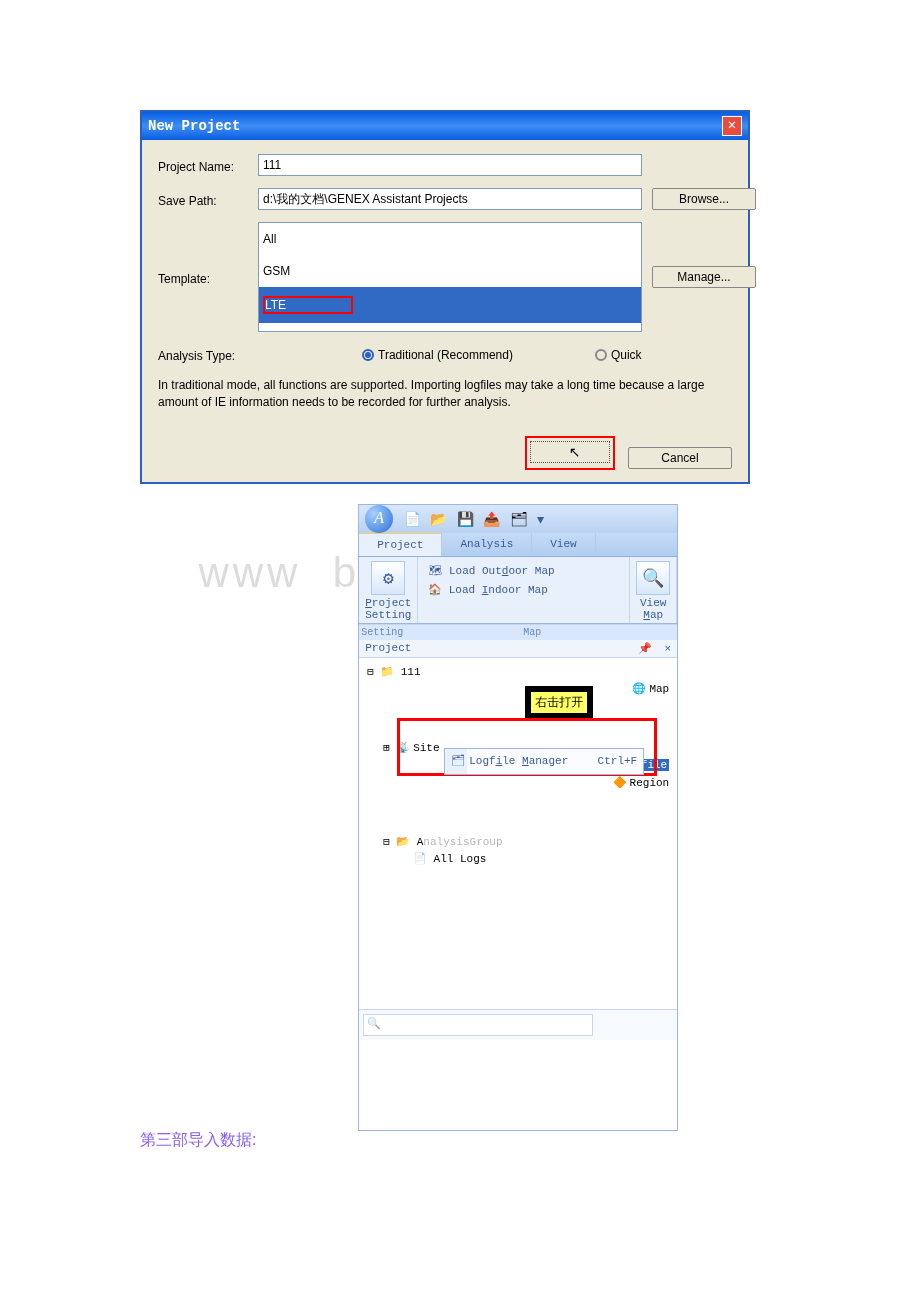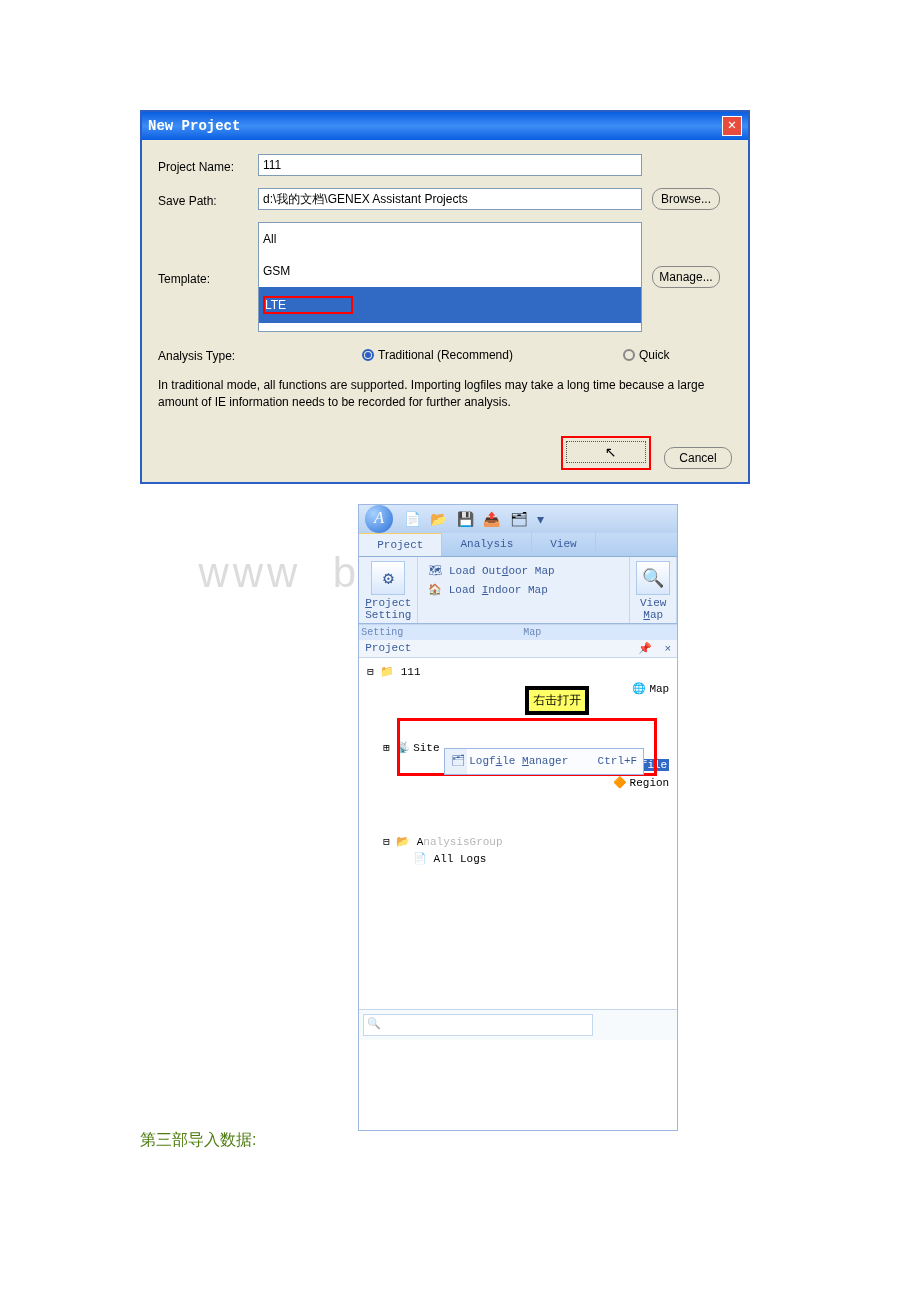--- a/index.html
+++ b/index.html
@@ -87,21 +87,21 @@
       display: inline-block;
       padding: 0;
       width: 90px;
     }
     .analysis-row {
       margin: 14px 0 14px 0;
       display: flex;
       align-items: center;
       gap: 24px;
     }
-    .radio-wrap { margin-right: 110px; }
+    .radio-wrap { margin-right: 82px; }
     .radio-wrap:last-child { margin-right: 16px; }
     .radio-circle-on {
       display: inline-block;
       width: 12px; height: 12px;
       border-radius: 50%;
       border: 2px solid #2a5fc7;
       position: relative;
       vertical-align: middle;
       margin-right: 4px;
     }
@@ -121,25 +121,25 @@
       vertical-align: middle;
       margin-right: 4px;
     }
     .desc {
       margin: 8px 0 25px 0;
       line-height: 1.4;
     }
     .btn {
       background: #ece9d8;
       border: 1px solid #888;
-      border-radius: 10px;
+      border-radius: 2px;
       padding: 3px 2px;
       font-size: 12px;
       cursor: pointer;
-      width: 68px;
+      width: 104px;
       text-align: center;
     }
     .btn-row { text-align: right; }
     .ok-wrap {
       display: inline-block;
       border: 2px solid #ff0000;
       padding: 3px 3px;
     }
     .ok-btn {
       border: 1px dotted #555;
@@ -266,21 +266,21 @@
     .indent2 { padding-left: 36px; text-align: right; }
     .indent3 { padding-left: 46px; }
     .highlight-sel {
       background: #316ac5;
       color: #fff;
       padding: 0 2px;
     }
     .tooltip-yellow {
       position: absolute;
       background: #ffff66;
-      border: 4px solid #000000;
+      border: 6px solid #000000;
       padding: 1px 4px;
       font-family: SimSun, Arial, sans-serif;
       font-size: 12px;
       color: #000;
     }
     .red-callout {
       position: absolute;
       border: 3px solid #ff0000;
     }
     .context-menu {
@@ -327,21 +327,21 @@
       font-size: 42px;
       color: #dcdcdc;
       font-family: Arial, sans-serif;
       letter-spacing: 4px;
       z-index: -1;
       pointer-events: none;
     }
     .caption {
       font-family: SimSun, Arial, sans-serif;
       font-size: 16px;
-      color: #4d7c0f;
+      color: #8b5cf6;
     }
     .second-block {
       display: flex;
       align-items: flex-end;
       position: relative;
     }
     .und { text-decoration: underline; }
   </style>
 </head>
 <body>

